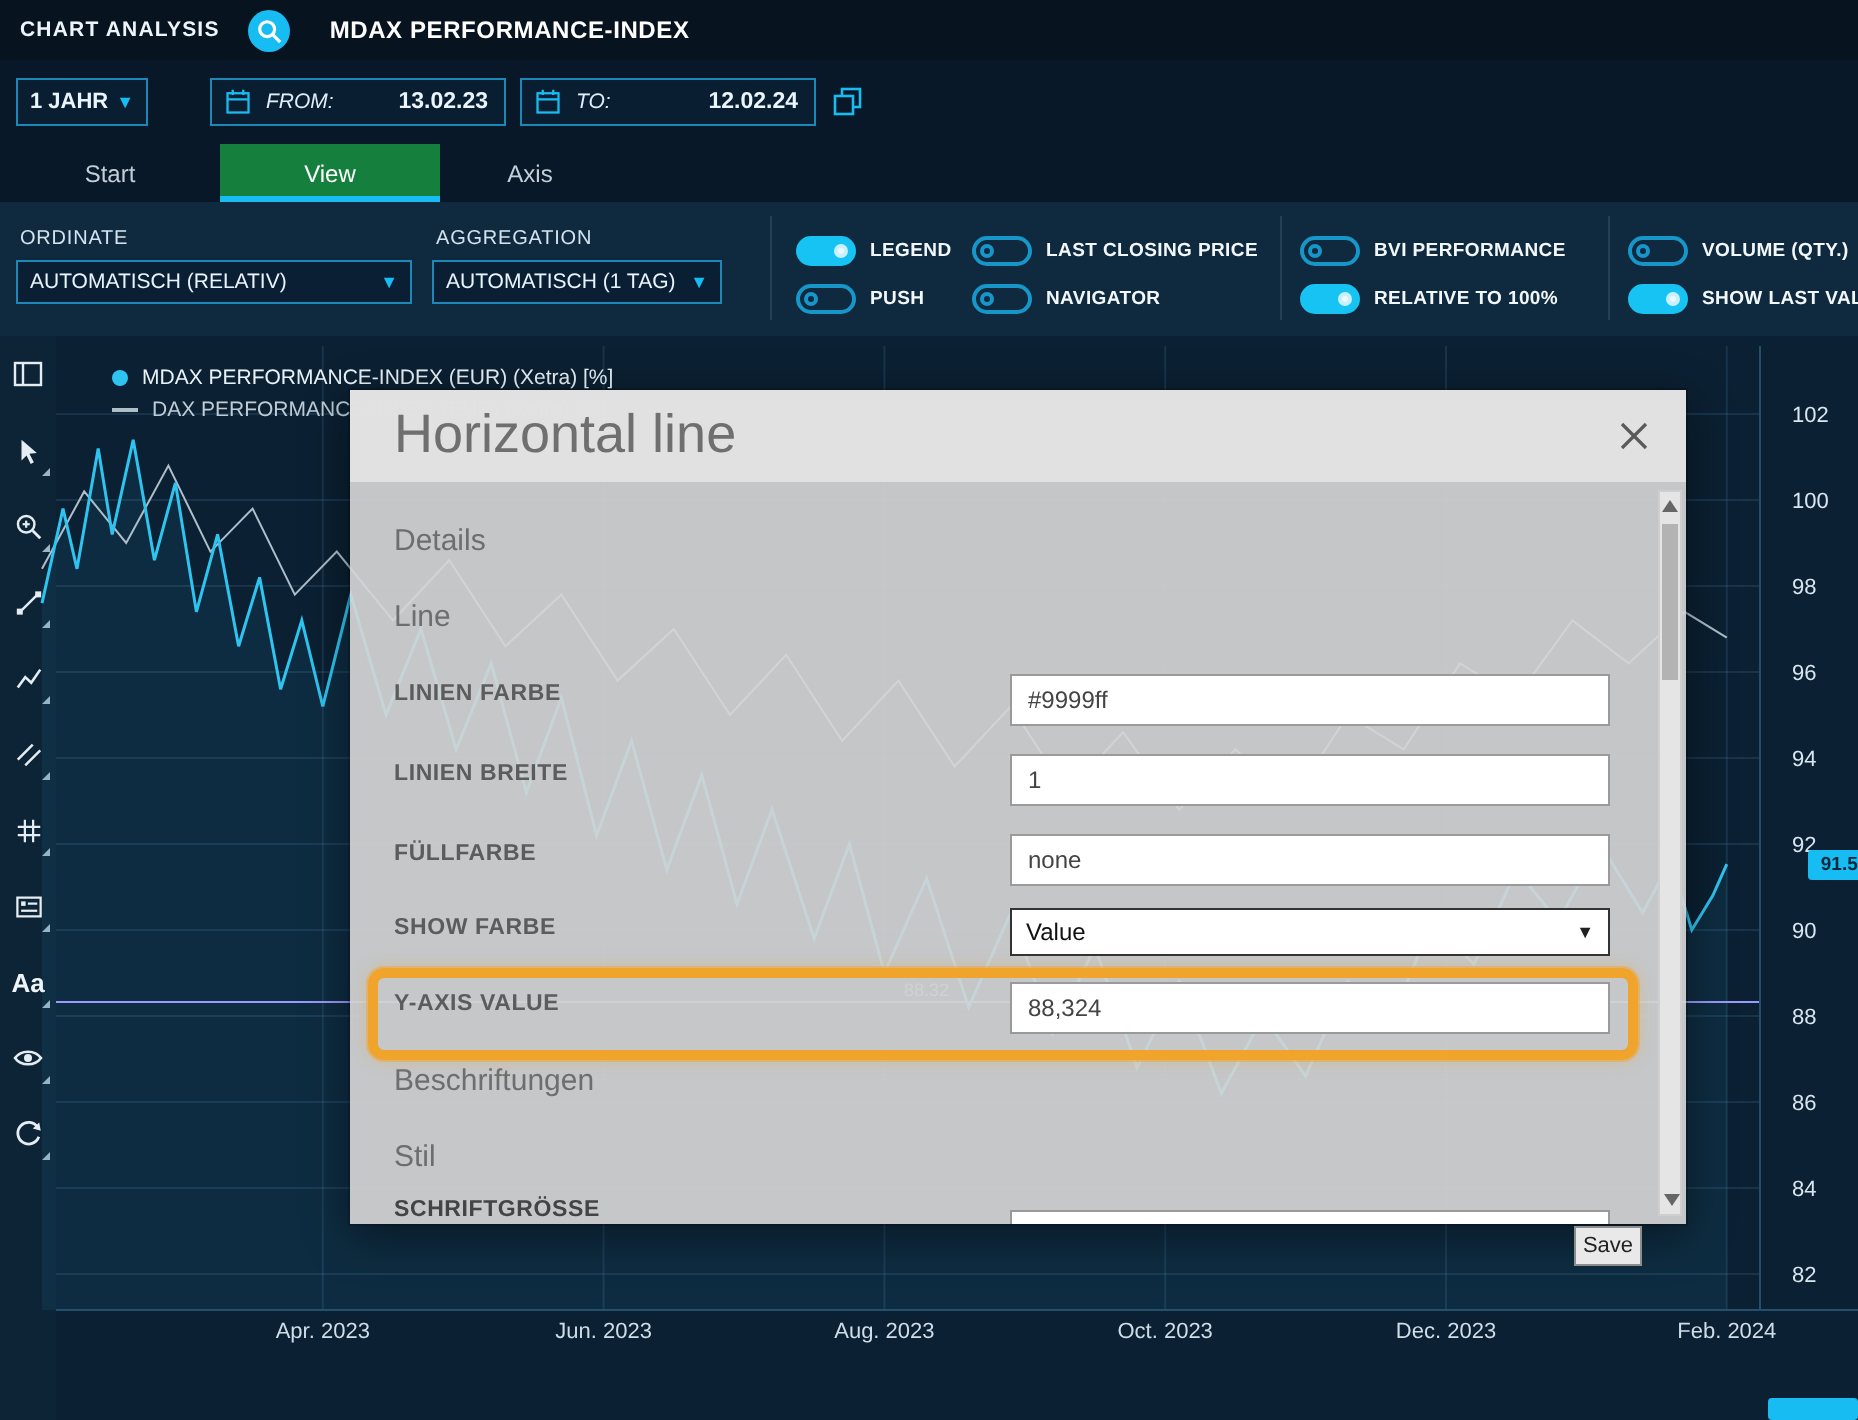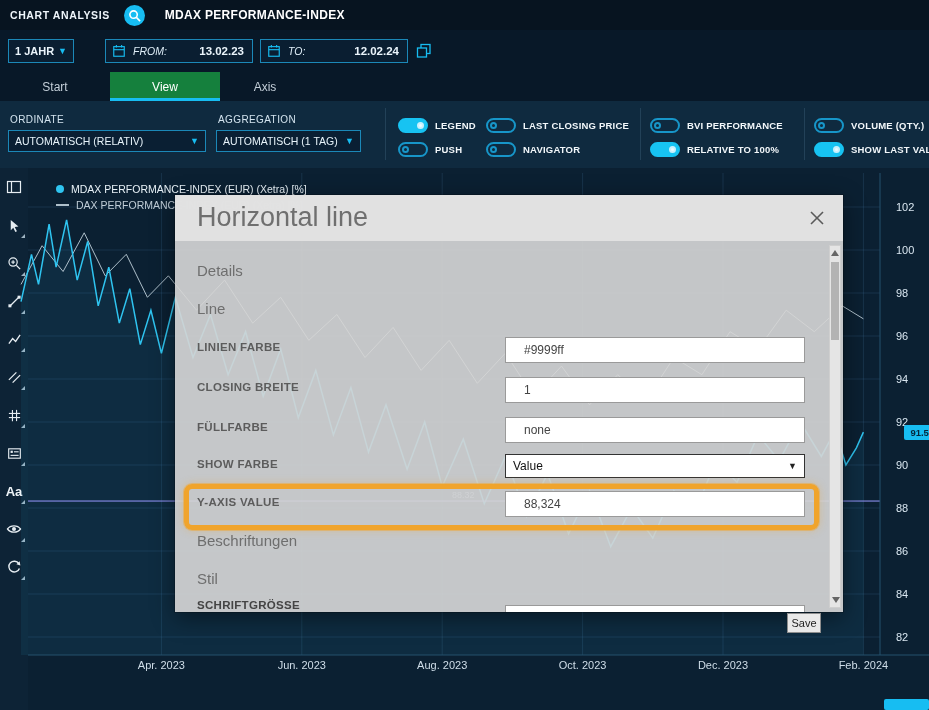--- a/index.html
+++ b/index.html
@@ -63,21 +63,21 @@
   .last-badge{position:absolute;left:884px;width:45px;height:15px;background:#17bdf2;color:#05283c;font-size:9.5px;font-weight:bold;display:flex;align-items:center;justify-content:center;border-radius:2px;z-index:6}
   .corner-badge{position:absolute;left:884px;top:699px;width:45px;height:11px;background:#17bdf2;border-radius:2px;z-index:6}
 
   
   .modal{position:absolute;left:175px;top:195px;width:668px;height:417px;z-index:50;background:rgba(213,213,213,.92);box-shadow:0 0 0 1px rgba(0,0,0,.18),0 6px 22px rgba(0,0,0,.45);overflow:hidden;color:#555}
   .m-titlebar{position:absolute;left:0;top:0;width:100%;height:46px;background:rgba(227,227,227,.95)}
   .m-title{position:absolute;left:22px;top:7px;font-size:27px;color:#6f6f6f}
   .m-close{position:absolute;right:16px;top:13px;width:20px;height:20px;cursor:pointer;display:flex;align-items:center;justify-content:center}
   .m-sec{position:absolute;left:22px;font-size:15px;font-weight:400;color:#6e6e6e}
   .m-label{position:absolute;left:22px;font-size:11.5px;font-weight:bold;letter-spacing:.3px;color:#5c5c5c}
-  .m-input{position:absolute;left:330px;width:300px;height:26px;border:1px solid #9a9a9a;background:#fff;font-family:"Liberation Sans",sans-serif;font-size:12px;color:#444;padding:0 18px}
+  .m-input{position:absolute;left:330px;width:300px;height:26px;border:1px solid #9a9a9a;background:#fff;font-family:"Liberation Sans",sans-serif;font-size:12px;color:#444;padding:0 8px}
   .m-select{position:absolute;left:330px;width:300px;height:24px;border:1px solid #333;background:#fff;font-size:12px;color:#111;display:flex;align-items:center;justify-content:space-between;padding:0 7px;cursor:pointer}
   .m-select .sel-caret{font-size:9px;color:#222}
   .m-scrollbar{position:absolute;right:2px;top:50px;bottom:4px;width:12px;background:#e5e5e5;border:1px solid #cfcfcf}
   .sb-up{width:0;height:0;border-left:4px solid transparent;border-right:4px solid transparent;border-bottom:6px solid #666;margin:4px auto 0}
   .sb-down{position:absolute;bottom:4px;left:1px;right:0;margin:auto;width:0;height:0;border-left:4px solid transparent;border-right:4px solid transparent;border-top:6px solid #666}
   .sb-thumb{position:absolute;top:16px;left:1px;width:8px;height:78px;background:#b3b3b3;cursor:pointer}
 
   .highlight-box{position:absolute;left:184px;top:484px;width:635px;height:46px;border:5px solid #f0a42c;border-radius:8px;box-shadow:0 0 0 1px rgba(240,164,44,.45),0 0 8px rgba(240,164,44,.35);z-index:60;pointer-events:none}
   .save-btn{position:absolute;left:787px;top:613px;width:34px;height:20px;background:#e9e9e9;border:1px solid #8d8d8d;font-family:"Liberation Sans",sans-serif;font-size:11px;color:#222;z-index:55;cursor:pointer}
 </style>
@@ -344,21 +344,21 @@
           <line x1="15" y1="3" x2="3" y2="15" stroke="#5a5a5a" stroke-width="1.6"></line>
         </svg>
     </div>
 
     <div class="m-sec" style="top:67px">Details</div>
     <div class="m-sec" style="top:105px">Line</div>
 
     <span class="m-label" style="top:146px">LINIEN FARBE</span>
     <input class="m-input" style="top: 142px;" value="#9999ff">
 
-    <span class="m-label" style="top:186px">CLOSING BREITE</span>
+    <span class="m-label" style="top:186px">LINIEN BREITE</span>
     <input class="m-input" style="top: 182px;" value="1">
 
     <span class="m-label" style="top:226px">FÜLLFARBE</span>
     <input class="m-input" style="top: 222px;" value="none">
 
     <span class="m-label" style="top:263px">SHOW FARBE</span>
     <div class="m-select" style="top:259px">
       <span>Value</span>
       <span class="sel-caret">▼</span>
     </div>

